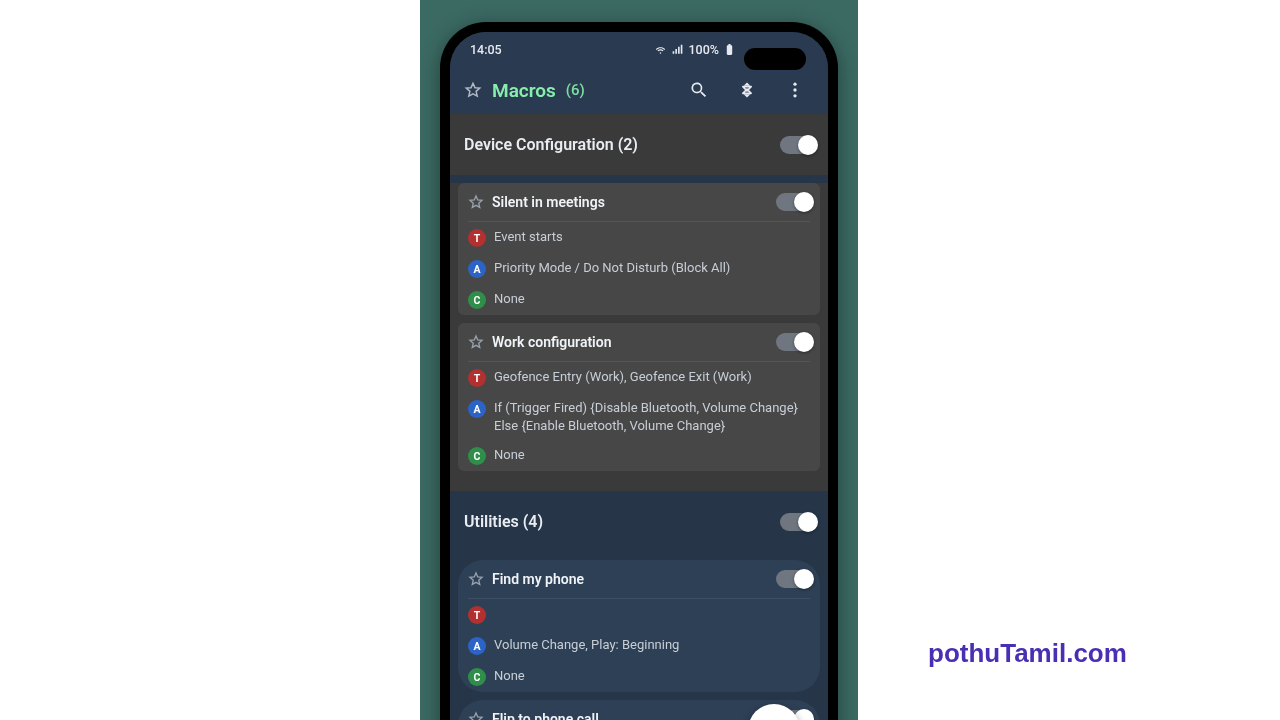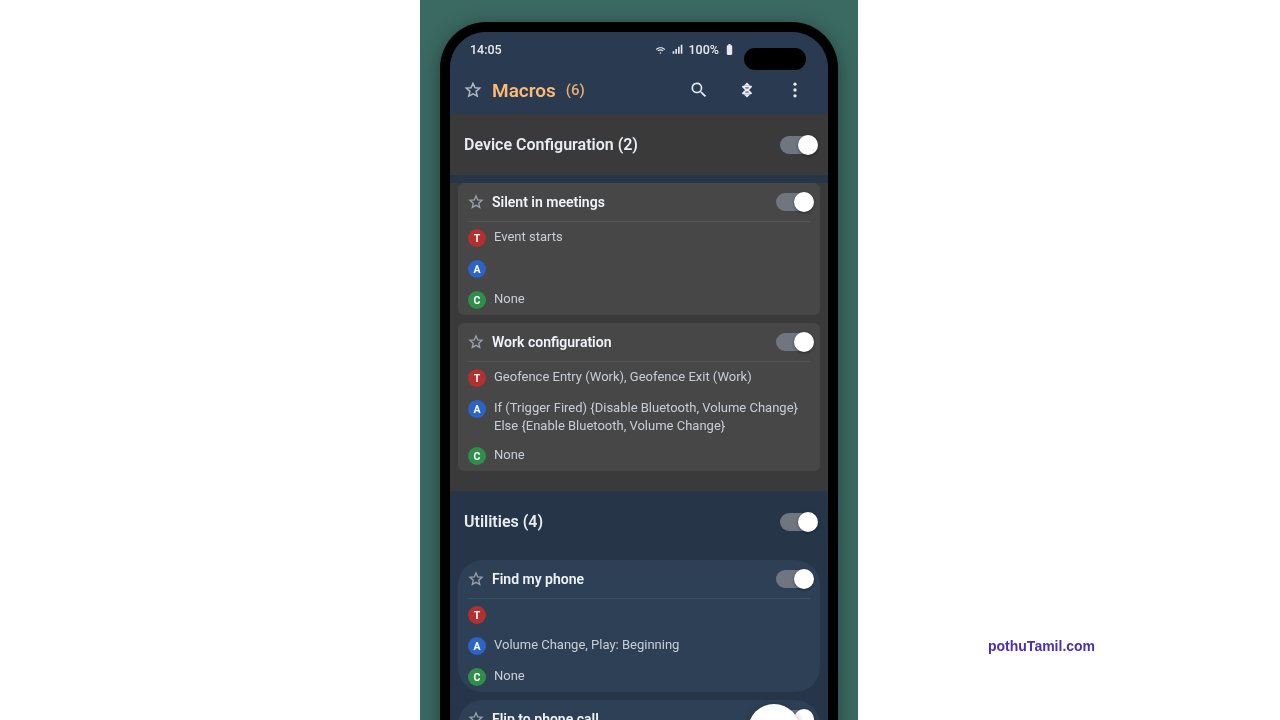--- a/index.html
+++ b/index.html
@@ -60,21 +60,21 @@
   }
   .status-right { display: flex; align-items: center; gap: 4px; margin-right: 72px; }
   .status-right svg { width: 13px; height: 13px; fill: #e6eaf0; }
 
   .appbar {
     height: 48px;
     background: #2a3a50;
     display: flex;
     align-items: center;
     padding: 0 14px;
-    color: #fdba74;
+    color: #86efac;
     gap: 10px;
   }
   .appbar .star { width: 18px; height: 18px; stroke: #aeb7c4; fill: none; stroke-width: 2; }
   .appbar-title { font-size: 19px; font-weight: 600; }
   .appbar-count { font-size: 15px; font-weight: 500; opacity: .9; }
   .appbar-spacer { flex: 1; }
   .appbar-icon { width: 38px; height: 38px; display: flex; align-items: center; justify-content: center; fill: #e6eaf0; }
   .appbar-icon svg { width: 20px; height: 20px; fill: #e6eaf0; }
 
   .content { background: #263648; }
@@ -135,24 +135,24 @@
     position: absolute;
     right: 28px;
     top: 672px;
     width: 52px; height: 52px;
     background: #fff; border-radius: 50%;
     box-shadow: 0 3px 8px rgba(0,0,0,.4);
   }
 
   .watermark {
     position: absolute;
-    left: 988px;
+    left: 928px;
     top: 638px;
     color: #4a2fb5;
-    font-size: 14px;
+    font-size: 26px;
     font-weight: 700;
     font-family: Arial, sans-serif;
   }
 </style>
 </head>
 <body>
 
 <div class="stage">
 
   <div class="phone">
@@ -219,20 +219,21 @@
               <span class="card-title">Silent in meetings</span>
               <div class="toggle"></div>
             </div>
             <div class="divider"></div>
             <div class="row">
               <div class="badge badge-t">T</div>
               <div class="row-text">Event starts</div>
             </div>
             <div class="row">
               <div class="badge badge-a">A</div>
+              <div class="row-text">Priority Mode / Do Not Disturb (Block All)</div>
             </div>
             <div class="row">
               <div class="badge badge-c">C</div>
               <div class="row-text">None</div>
             </div>
           </div>
 
           <div class="card card-dark">
             <div class="card-head">
               <svg class="star" viewBox="0 0 24 24">

